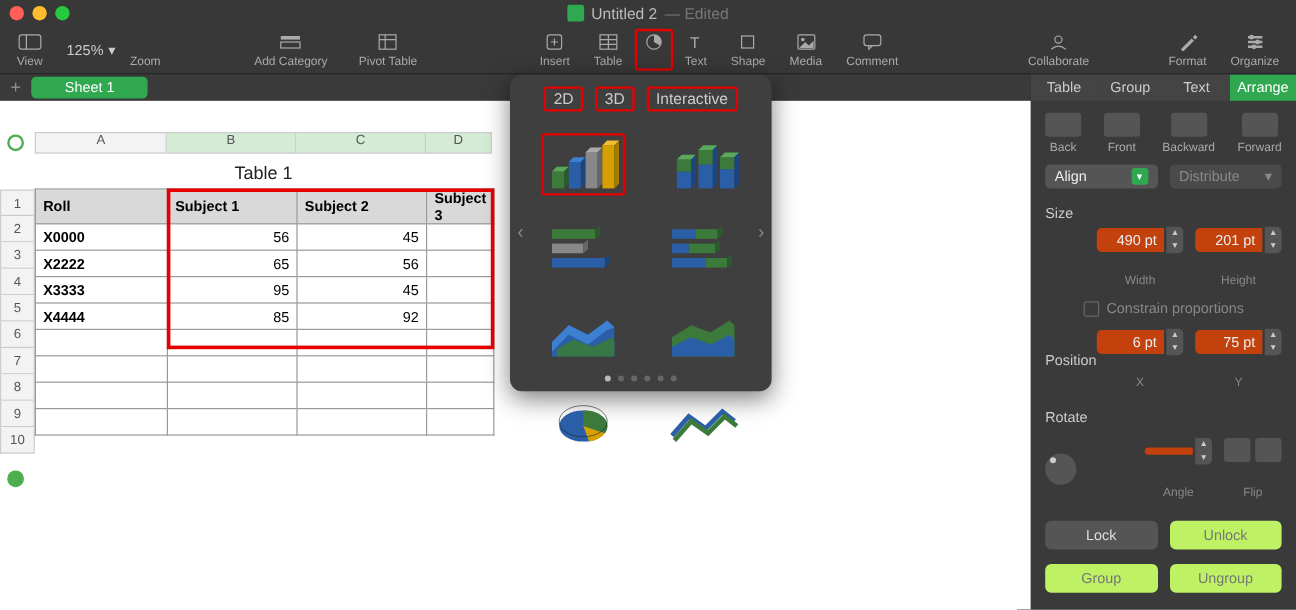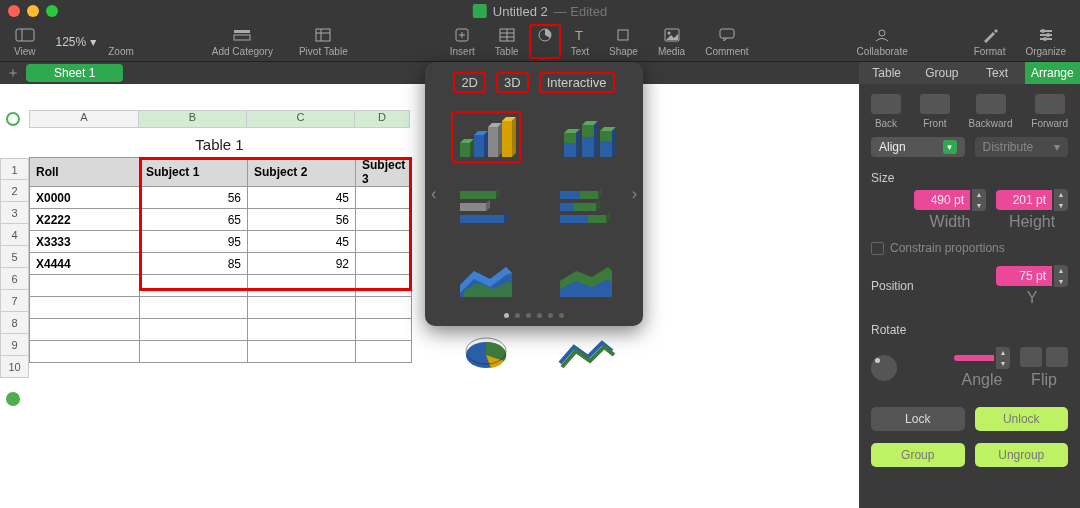--- a/index.html
+++ b/index.html
@@ -52,25 +52,25 @@
 .insp-tabs div.active{background:#2fa84f;color:#fff;}
 .move-btns{display:flex;gap:14px;justify-content:space-between;padding:10px 12px 4px 12px;}
 .move-btn{display:flex;flex-direction:column;align-items:center;gap:4px;color:#aaa;font-size:10px;}
 .move-btn .mi{width:30px;height:20px;background:#555;border-radius:3px;}
 .align-row{display:flex;gap:10px;padding:4px 12px;}
 .align-sel{flex:1;background:#555;border-radius:4px;padding:3px 8px;display:flex;justify-content:space-between;align-items:center;color:#eee;font-size:12px;}
 .align-sel .chev{width:14px;height:14px;background:#2fa84f;border-radius:3px;display:flex;align-items:center;justify-content:center;color:#fff;font-size:9px;}
 .dist-sel{flex:1;background:#4a4a4a;border-radius:4px;padding:3px 8px;display:flex;justify-content:space-between;color:#888;font-size:12px;}
 .label-row{display:flex;align-items:center;justify-content:space-between;padding:6px 12px;}
 .num-field{display:flex;align-items:center;gap:2px;}
-.num-input{background:#ec4899;border-radius:4px 0 0 4px;padding:3px 6px;color:#eee;width:56px;text-align:right;font-size:12px;}
+.num-input{background:#c2410c;border-radius:4px 0 0 4px;padding:3px 6px;color:#eee;width:56px;text-align:right;font-size:12px;}
 .stepper{display:flex;flex-direction:column;background:#555;border-radius:0 4px 4px 0;width:14px;height:22px;}
 .stepper div{flex:1;display:flex;align-items:center;justify-content:center;font-size:7px;color:#ccc;}
-.sub-lbl{text-align:center;color:#888;font-size:16px;margin-top:2px;}
-.chk-row{display:flex;align-items:center;gap:6px;padding:4px 12px;color:#888;}
+.sub-lbl{text-align:center;color:#888;font-size:10px;margin-top:18px;}
+.chk-row{display:flex;align-items:center;gap:6px;padding:4px 12px;color:#888;margin-left:32px;}
 .chk{width:13px;height:13px;border:1px solid #666;border-radius:2px;}
 .sec-title{padding:10px 12px 4px 12px;color:#ccc;}
 .btn-pair{display:flex;gap:10px;padding:6px 12px;}
 .btn-pair div{flex:1;background:#555;border-radius:5px;text-align:center;padding:5px 0;color:#ddd;font-size:12px;}
 .btn-pair div.dis{background:#bef264;color:#777;}
 .chart-popover{position:absolute;top:62px;left:425px;width:218px;height:264px;background:#3f3f3f;border-radius:10px;box-shadow:0 6px 20px rgba(0,0,0,.5);z-index:50;}
 .chart-tabs{display:flex;gap:10px;justify-content:center;padding:10px 8px 6px 8px;}
 .chart-tabs div{padding:1px 6px;color:#ccc;font-size:13px;}
 .chart-grid{display:grid;grid-template-columns:1fr 1fr;gap:20px 30px;padding:12px 26px;}
 .chart-cell{width:70px;height:52px;display:flex;align-items:center;justify-content:center;}
@@ -498,20 +498,30 @@
   <div class="chk-row">
       <div class="chk"></div>
       <span>Constrain proportions</span>
     </div>
 
   <div class="label-row">
     <span>Position</span>
     <div style="display:flex;gap:10px">
       <div>
         <div class="num-field">
+            <div class="num-input">6 pt</div>
+            <div class="stepper">
+              <div>▲</div>
+              <div>▼</div>
+            </div>
+          </div>
+        <div class="sub-lbl">X</div>
+      </div>
+      <div>
+        <div class="num-field">
             <div class="num-input">75 pt</div>
             <div class="stepper">
               <div>▲</div>
               <div>▼</div>
             </div>
           </div>
         <div class="sub-lbl">Y</div>
       </div>
     </div>
   </div>

